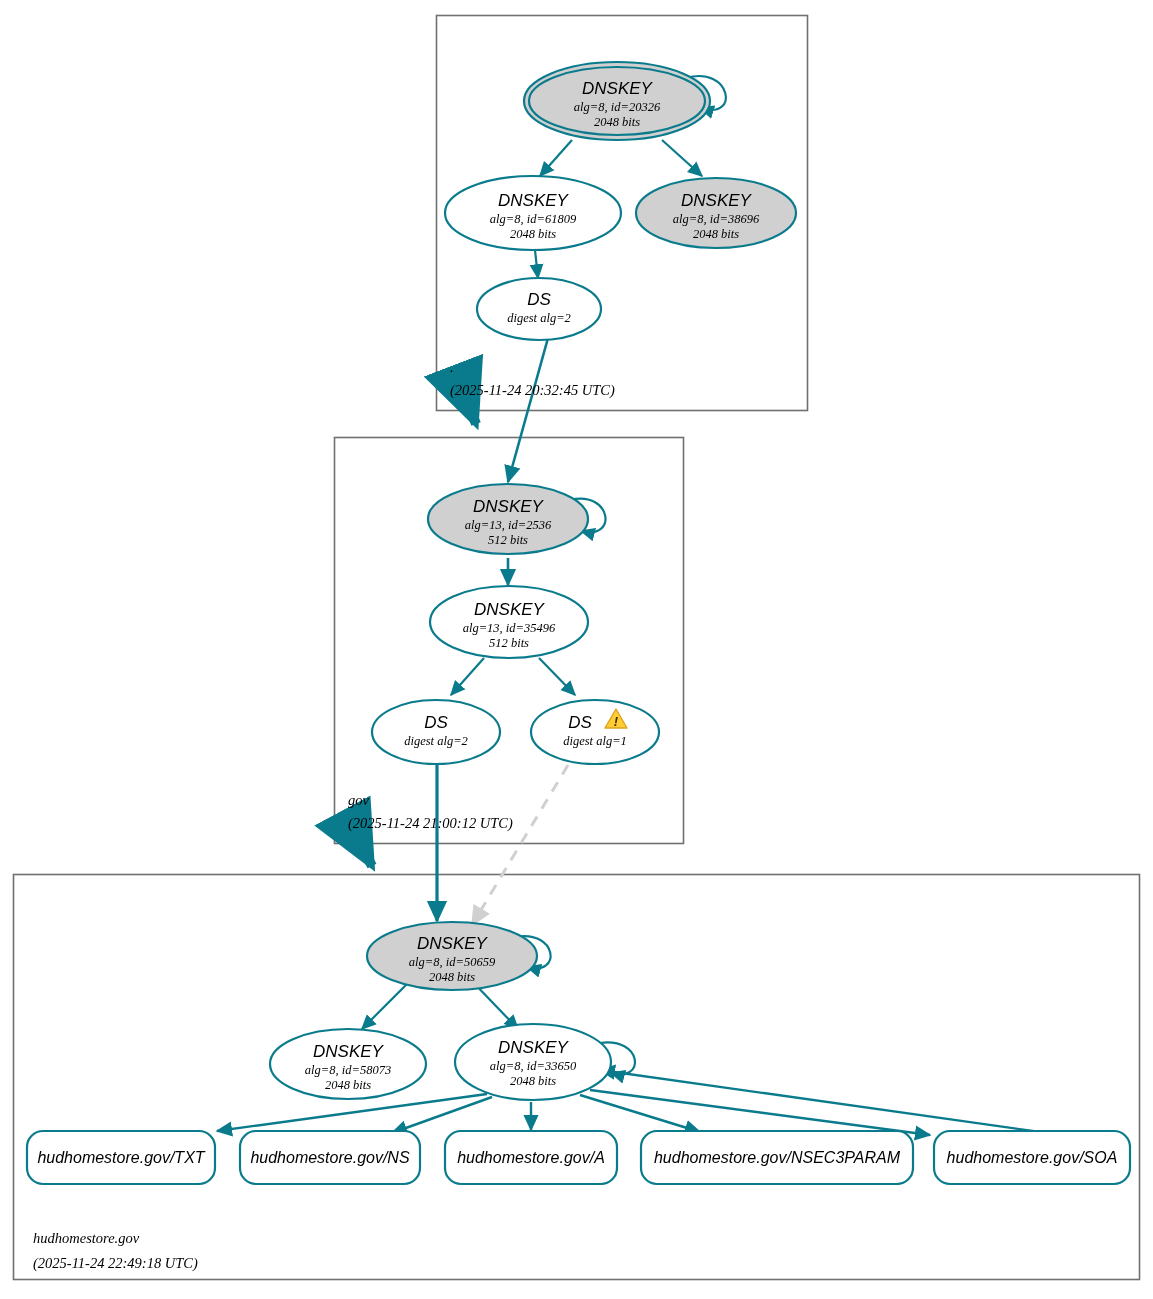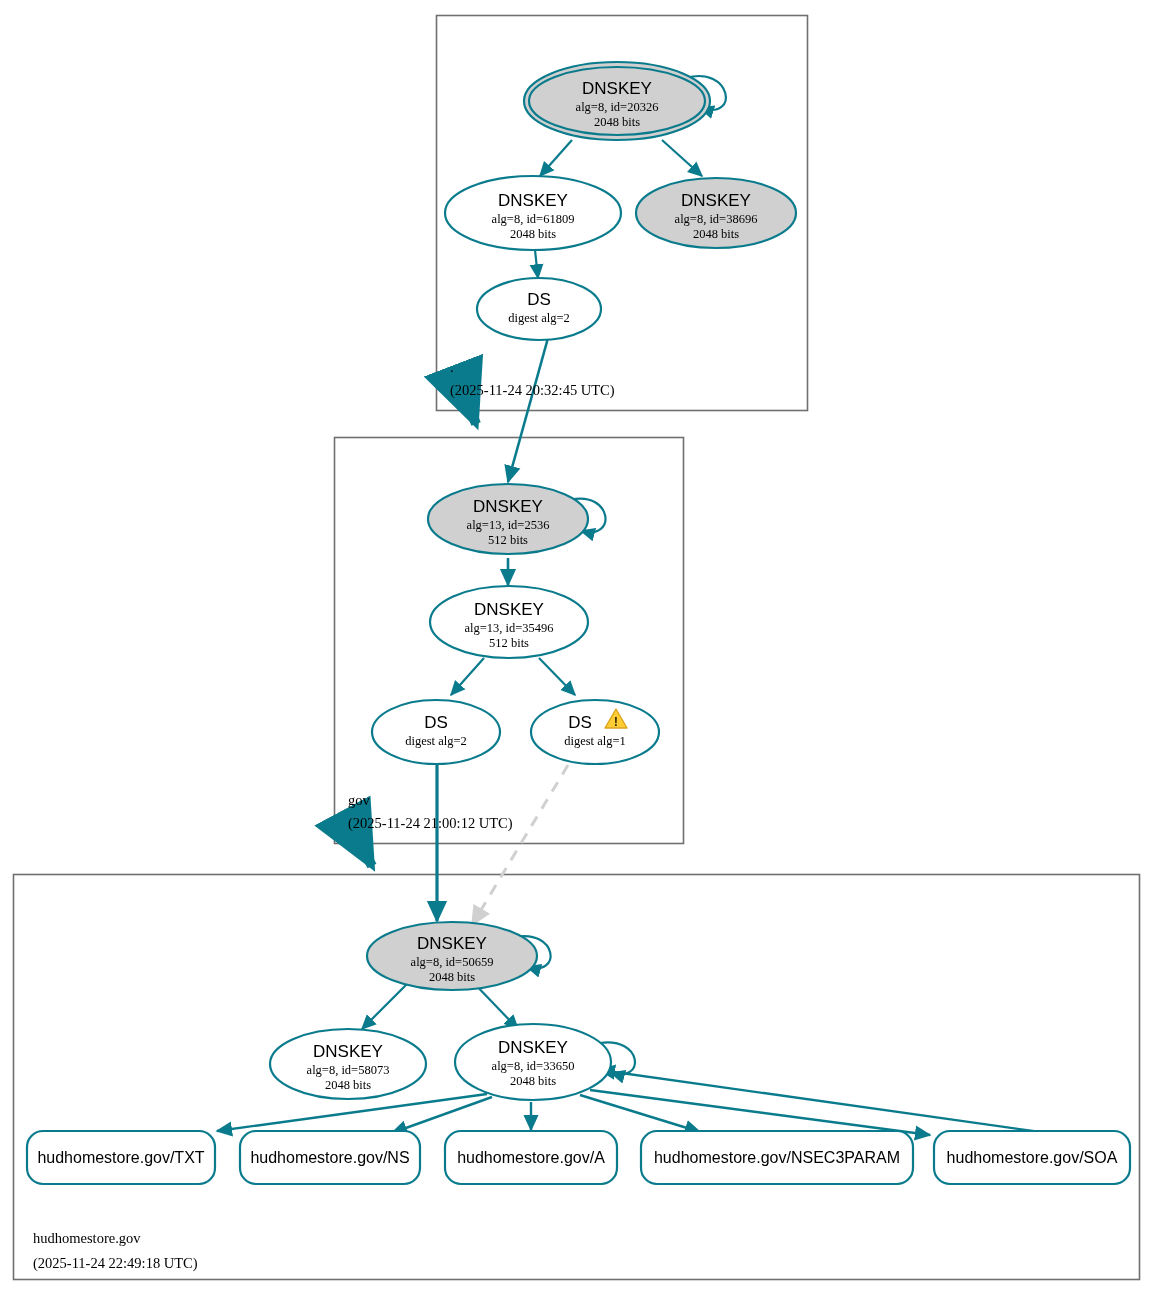--- a/index.html
+++ b/index.html
@@ -1,17 +1,17 @@
 <!DOCTYPE html>
 <html><head>
 <meta charset="utf-8">
 <style>
   html,body{margin:0;padding:0;background:#ffffff;}
   body{width:1153px;height:1299px;font-family:"Liberation Sans",sans-serif;}
-  #stage{position:relative;width:1153px;height:1299px;overflow:hidden;background:#fff;}
+  #stage{position:relative;width:1153px;height:1299px;overflow:hidden;background:#fff;font-style:italic;}
   svg{display:block;}
   .node-title{font-family:"Liberation Sans",sans-serif;font-size:17px;fill:#000;}
   .node-sub{font-family:"Liberation Serif",serif;font-size:12.5px;fill:#000;}
   .zone-label{font-family:"Liberation Serif",serif;font-size:14.5px;fill:#000;}
   .rrset-label{font-family:"Liberation Sans",sans-serif;font-size:16px;fill:#000;}
 </style>
 </head>
 <body>
 
 <div id="stage">

